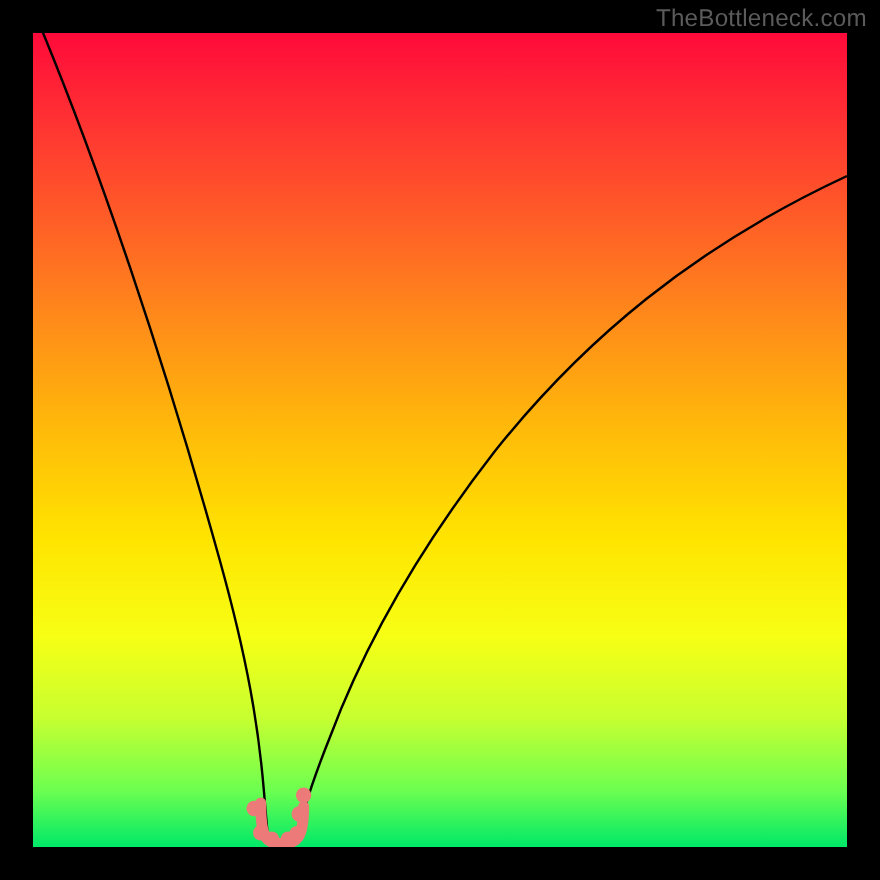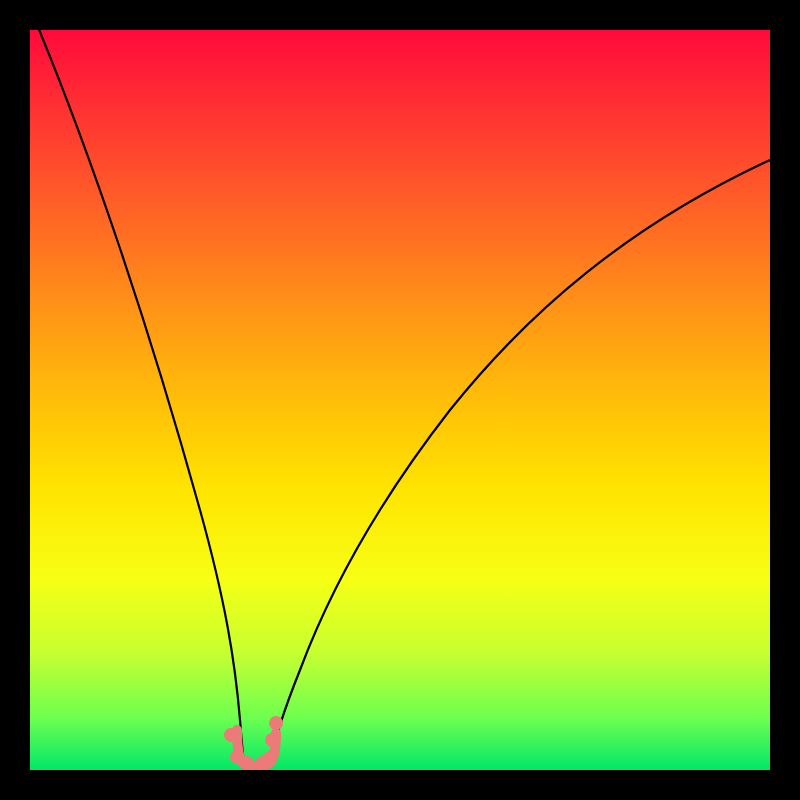--- a/index.html
+++ b/index.html
@@ -57,20 +57,21 @@
     height: 740px;
   }
 </style>
 </head>
 <body>
 
 <div class="frame">
 
   <div class="plot"></div>
 
+  <div class="attribution">TheBottleneck.com</div>
 
   <svg class="curve" viewBox="0 0 740 740" preserveAspectRatio="none">
     <path d="M 0 -22
              C 60 120, 120 300, 170 480
              C 195 570, 205 630, 210 690
              C 212 715, 213 725, 214 735" fill="none" stroke="#000" stroke-width="2.2"></path>
     <path d="M 240 735
              C 243 715, 250 690, 270 640
              C 300 560, 350 470, 420 380
              C 500 280, 600 195, 740 130" fill="none" stroke="#000" stroke-width="2.2"></path>

